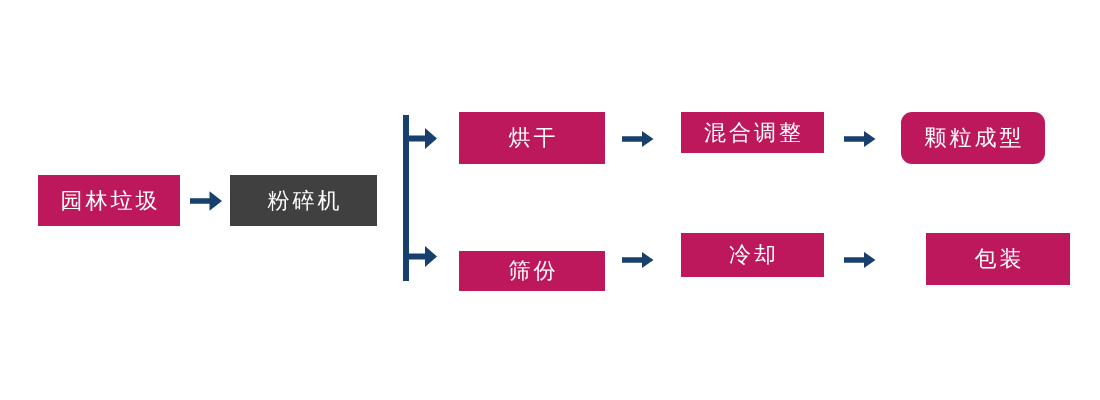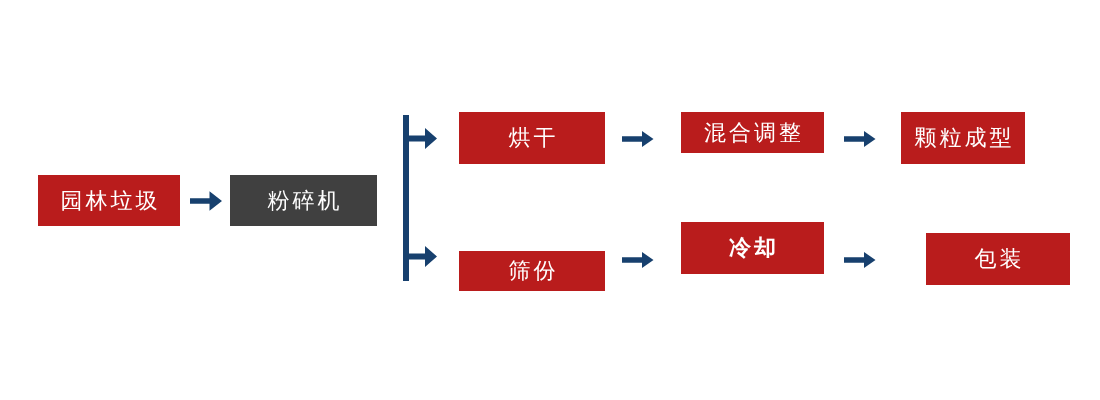--- a/index.html
+++ b/index.html
@@ -26,21 +26,21 @@
     justify-content: center;
     color: #ffffff;
     font-size: 22px;
     letter-spacing: 3px;
     text-indent: 3px;
     font-weight: 400;
     line-height: 1;
     box-sizing: border-box;
     user-select: none;
   }
-  .node.blue   { background: #b91c1c; }
+  .node.blue   { background: #be185d; }
   .node.red    { background: #404040; }
 
   
   .arrow {
     position: absolute;
     display: block;
     color: #17406e;
   }
   .arrow svg { display: block; }
 
@@ -65,29 +65,29 @@
   </div>
 
   <div class="node blue" style="left:459px; top:112px; width:146px; height:52px;">
     <span>烘干</span>
   </div>
 
   <div class="node blue" style="left:681px; top:112px; width:143px; height:41px;">
     <span>混合调整</span>
   </div>
 
-  <div class="node blue" style="left:901px; top:112px; width:124px; height:52px;">
+  <div class="node blue" style="left:901px; top:112px; width:144px; height:52px;border-radius:11px;">
     <span>颗粒成型</span>
   </div>
 
   <div class="node blue" style="left:459px; top:251px; width:146px; height:40px;">
     <span>筛份</span>
   </div>
 
-  <div class="node blue" style="left:681px; top:222px; width:143px; height:52px;font-weight:bold;">
+  <div class="node blue" style="left:681px; top:233px; width:143px; height:44px;">
     <span>冷却</span>
   </div>
 
   <div class="node blue" style="left:926px; top:233px; width:144px; height:52px;">
     <span>包装</span>
   </div>
 
   <span class="arrow" style="left:188px; top:186px;">
     <svg width="36" height="30" viewBox="0 0 36 30" aria-hidden="true">
       <path d="M2 12.2 H21.5 V5.2 L34 15 L21.5 24.8 V17.8 H2 Z" fill="#17406e"></path>

